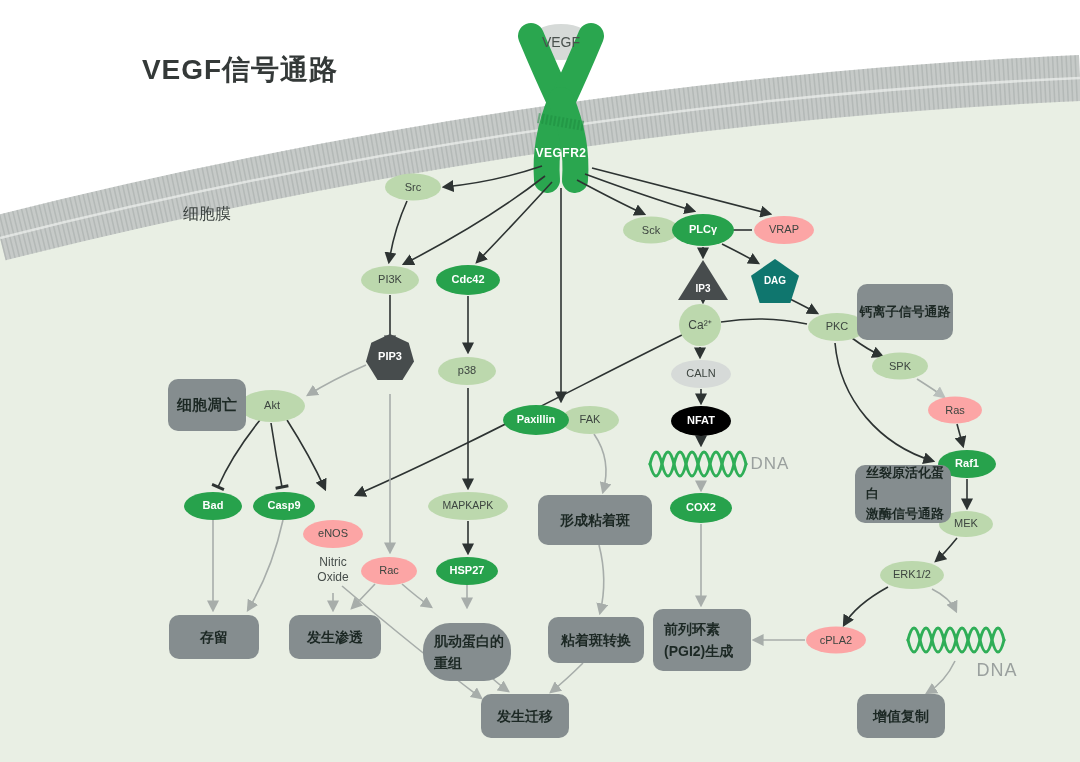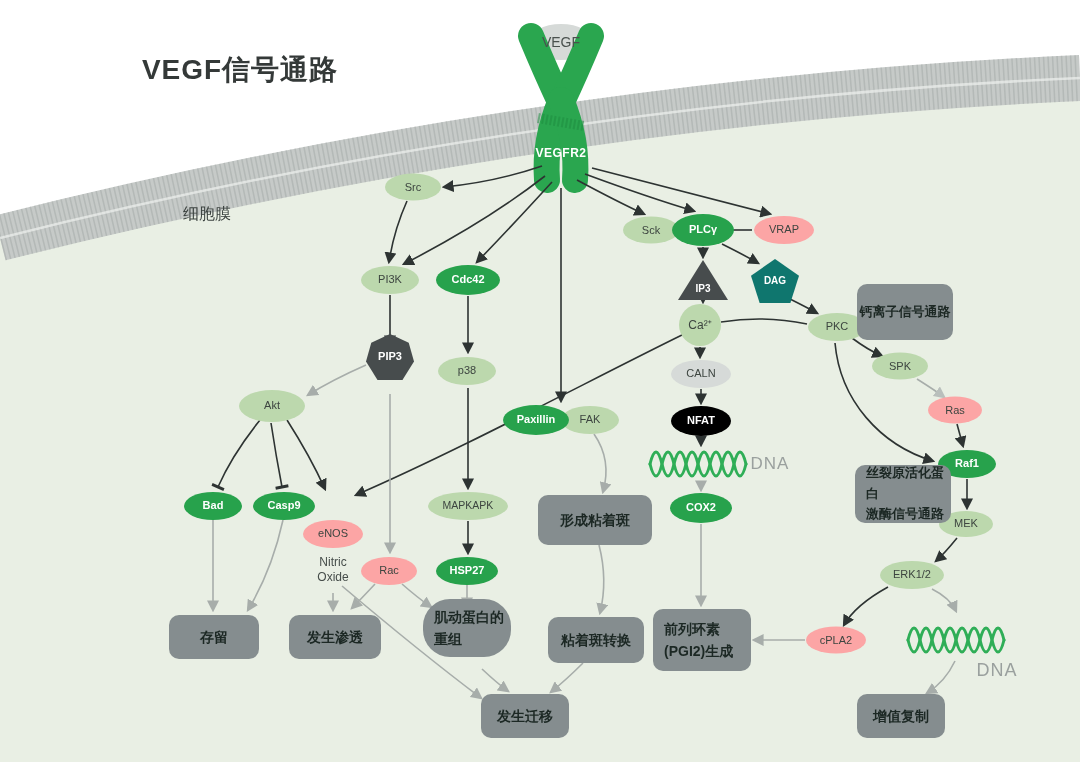--- a/index.html
+++ b/index.html
@@ -238,27 +238,30 @@
       <span>MEK</span>
     </div>
   <div class="n lg" style="left:912px;top:575px;width:64px;height:28px;">
       <span>ERK1/2</span>
     </div>
   <div class="n gy" style="left:836px;top:640px;width:60px;height:27px;">
       <span>cPLA2</span>
     </div>
   <div class="lbl dnatxt" style="left:997px;top:670px;font-size:18px;">DNA</div>
 
+  <div class="bx" style="left:207px;top:405px;width:78px;height:52px;font-size:15px;">
+      <span>细胞凋亡</span>
+    </div>
   <div class="bx" style="left:214px;top:637px;width:90px;height:44px;">
       <span>存留</span>
     </div>
   <div class="bx" style="left:335px;top:637px;width:92px;height:44px;">
       <span>发生渗透</span>
     </div>
-  <div class="bx left" style="left:467px;top:628px;width:88px;height:58px;border-radius:27px;">
+  <div class="bx left" style="left:467px;top:652px;width:88px;height:58px;border-radius:27px;">
     <span>肌动蛋白的</span>
       <span>重组</span>
   </div>
   <div class="bx" style="left:595px;top:520px;width:114px;height:50px;">
       <span>形成粘着斑</span>
     </div>
   <div class="bx" style="left:596px;top:640px;width:96px;height:46px;">
       <span>粘着斑转换</span>
     </div>
   <div class="bx" style="left:525px;top:716px;width:88px;height:44px;">

